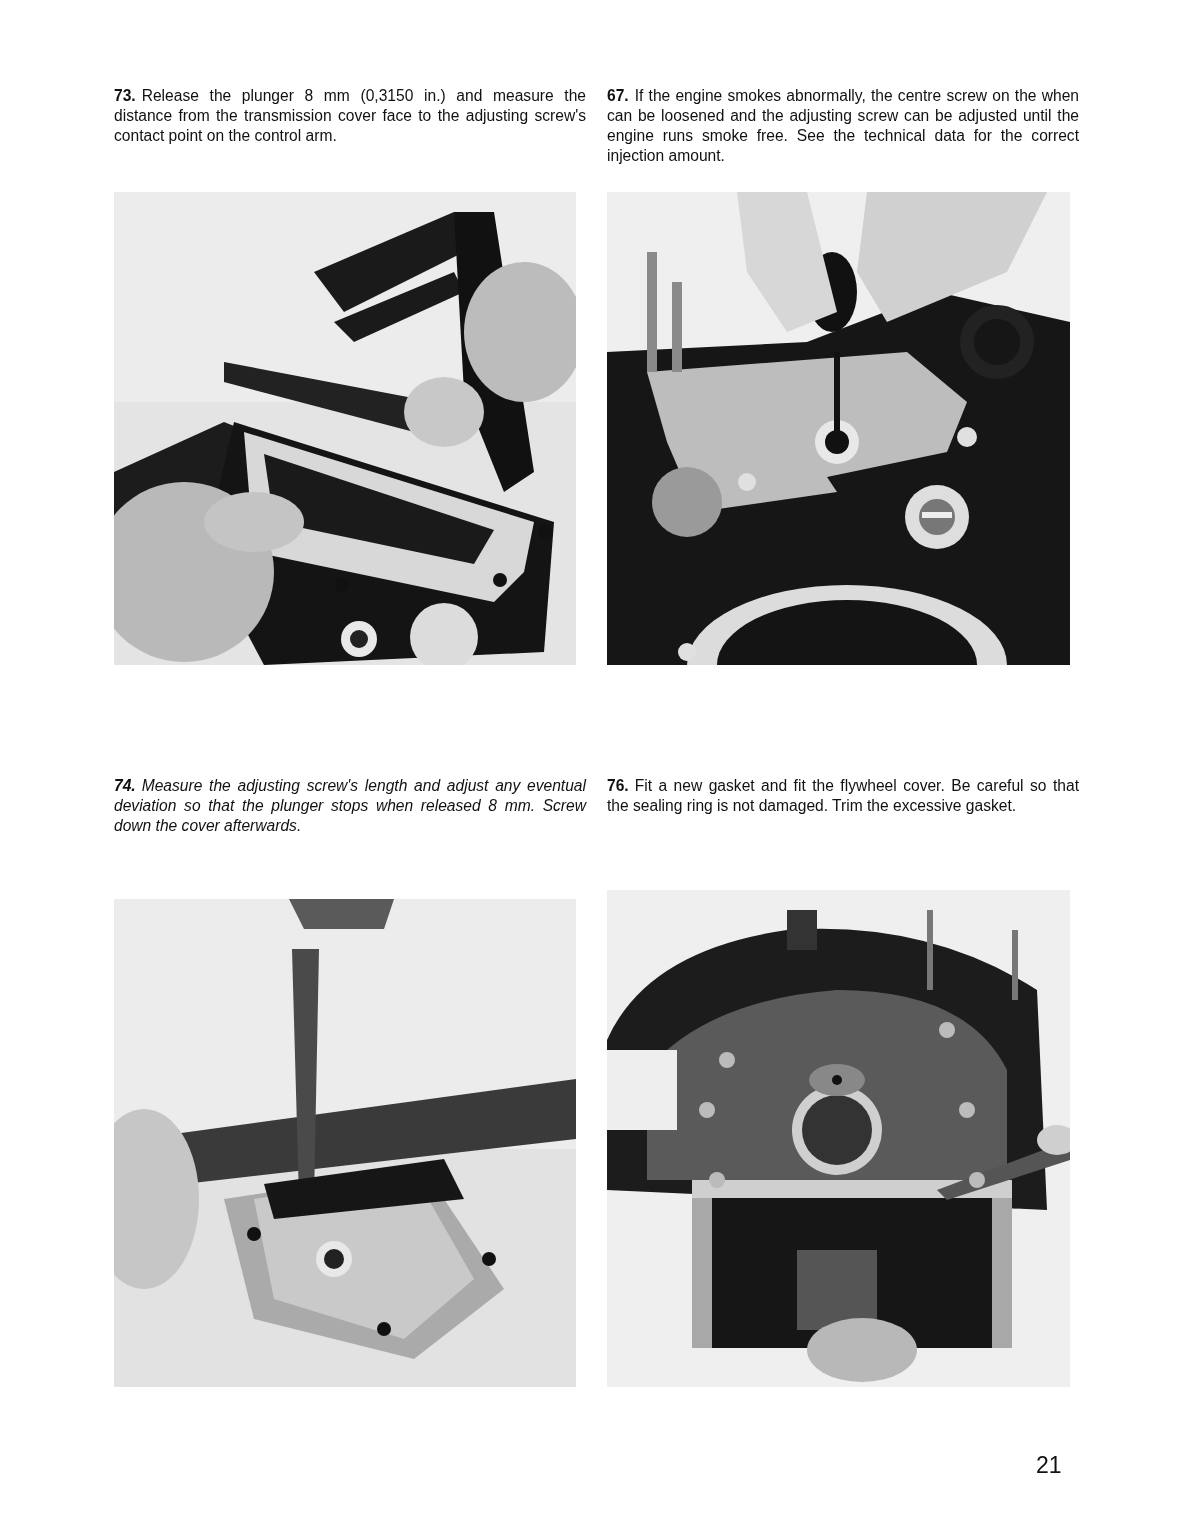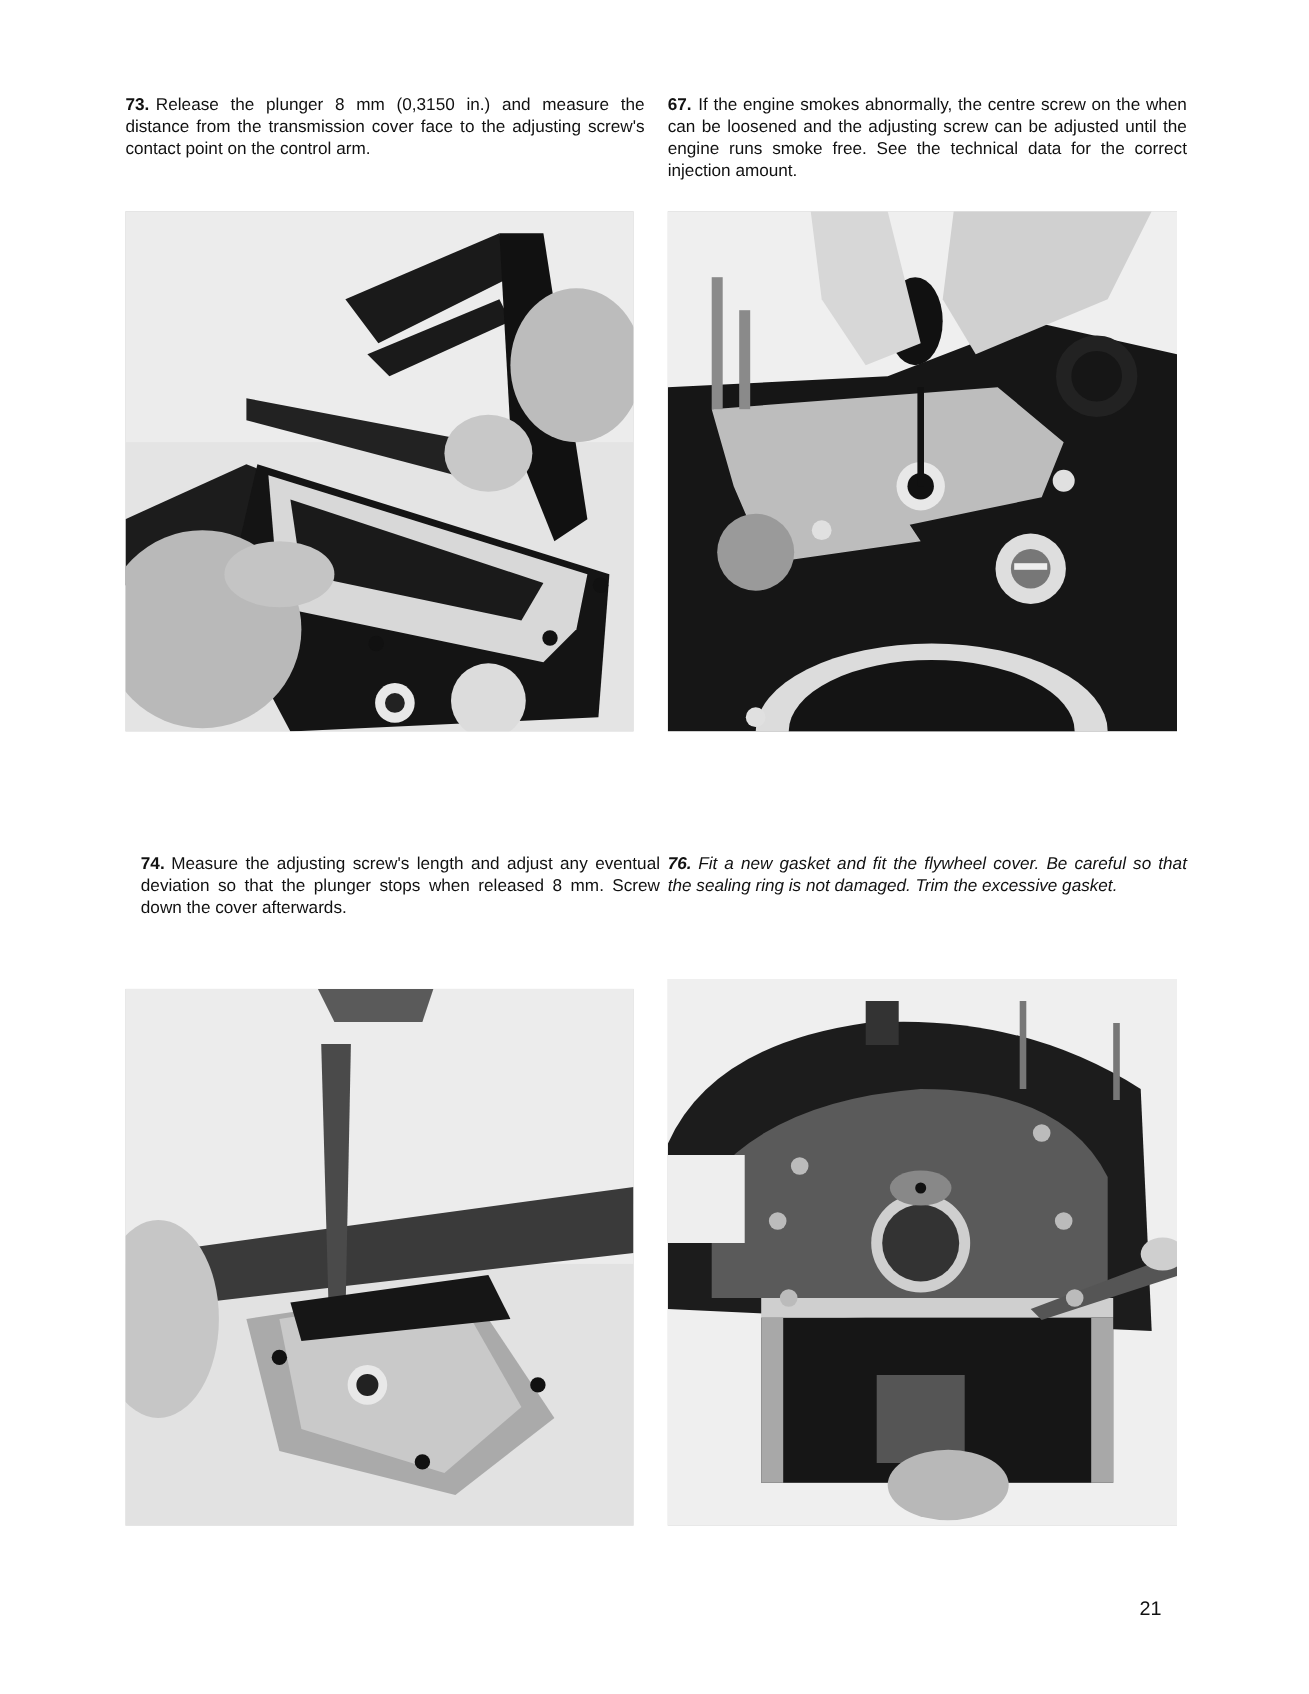--- a/index.html
+++ b/index.html
@@ -3,21 +3,21 @@
 <meta charset="utf-8">
 <style>
   html, body { margin:0; padding:0; background:#ffffff; }
   body { width:1190px; height:1540px; position:relative; overflow:hidden;
          font-family:"Liberation Sans", sans-serif; color:#111; }
   .step-text { position:absolute; width:472px; font-size:15.6px; line-height:20px;
                text-align:justify; margin:0; }
   .step-num { font-weight:bold; margin-right:6px;margin-top:33px; }
   .photo { position:absolute; overflow:hidden; background:#d8d8d8; }
   .photo svg { display:block; width:100%; height:100%; }
-  .page-number { position:absolute; left:1036px; top:1452px; font-size:18px; }
+  .page-number { position:absolute; left:1036px; top:1452px; font-size:23px; }
 </style>
 </head>
 <body>
 
 <p class="step-text" style="left:114px; top:86px;">
   <span class="step-num">73.</span><span>Release the plunger 8 mm (0,3150 in.) and measure the distance from the transmission cover face to  the adjusting screw's contact point on the control arm.</span>
 </p>
 <div class="photo" style="left:114px; top:192px; width:462px; height:473px;" title="Hand measuring with caliper the distance from transmission cover face to adjusting screw contact point on control arm">
   <svg viewBox="0 0 462 473" preserveAspectRatio="none">
     <rect width="462" height="473" fill="#e4e4e4"></rect>
@@ -65,21 +65,21 @@
     <circle cx="330" cy="325" r="18" fill="#777"></circle>
     <rect x="315" y="320" width="30" height="6" fill="#eee"></rect>
     <ellipse cx="240" cy="473" rx="160" ry="80" fill="#dcdcdc"></ellipse>
     <ellipse cx="240" cy="473" rx="130" ry="65" fill="#141414"></ellipse>
     <circle cx="140" cy="290" r="9" fill="#e0e0e0"></circle>
     <circle cx="360" cy="245" r="10" fill="#e0e0e0"></circle>
     <circle cx="80" cy="460" r="9" fill="#e0e0e0"></circle>
   </svg>
 </div>
 
-<p class="step-text" style="left:128px; top:776px;">
+<p class="step-text" style="left:114px; top:776px;font-style:italic;">
   <span class="step-num">74.</span><span>Measure the adjusting screw's length and adjust any eventual deviation so that the plunger stops when released 8 mm. Screw down the cover afterwards.</span>
 </p>
 <div class="photo" style="left:114px; top:899px; width:462px; height:488px;" title="Measuring adjusting screw length with steel rule and straight edge across cover">
   <svg viewBox="0 0 462 488" preserveAspectRatio="none">
     <rect width="462" height="488" fill="#ececec"></rect>
     <rect x="0" y="250" width="462" height="238" fill="#e2e2e2"></rect>
     <polygon points="60,235 462,180 462,240 70,285" fill="#3a3a3a"></polygon>
     <polygon points="178,50 205,50 200,300 185,300" fill="#4a4a4a"></polygon>
     <polygon points="175,0 280,0 270,30 190,30" fill="#5a5a5a"></polygon>
     <ellipse cx="30" cy="300" rx="55" ry="90" fill="#c6c6c6"></ellipse>
@@ -87,21 +87,21 @@
     <polygon points="140,300 300,275 360,380 290,440 160,400" fill="#c9c9c9"></polygon>
     <polygon points="150,285 330,260 350,300 160,320" fill="#161616"></polygon>
     <circle cx="220" cy="360" r="18" fill="#e8e8e8"></circle>
     <circle cx="220" cy="360" r="10" fill="#222"></circle>
     <circle cx="140" cy="335" r="7" fill="#111"></circle>
     <circle cx="375" cy="360" r="7" fill="#111"></circle>
     <circle cx="270" cy="430" r="7" fill="#111"></circle>
   </svg>
 </div>
 
-<p class="step-text" style="left:607px; top:776px;font-style:italic;">
+<p class="step-text" style="left:607px; top:776px;">
   <span class="step-num">76.</span><span>Fit a new gasket and fit the flywheel cover. Be careful so that the sealing ring is not damaged. Trim the excessive gasket.</span>
 </p>
 <div class="photo" style="left:607px; top:890px; width:463px; height:497px;" title="Flywheel cover fitted with new gasket being trimmed with a knife">
   <svg viewBox="0 0 463 497" preserveAspectRatio="none">
     <rect width="463" height="497" fill="#efefef"></rect>
     <path d="M0,150 Q40,60 180,40 Q320,30 430,100 L440,320 L0,300 Z" fill="#1c1c1c"></path>
     <path d="M40,180 Q100,110 230,100 Q360,100 400,180 L400,290 L40,290 Z" fill="#5a5a5a"></path>
     <rect x="0" y="160" width="70" height="80" fill="#eeeeee"></rect>
     <ellipse cx="230" cy="240" rx="45" ry="45" fill="#cfcfcf"></ellipse>
     <ellipse cx="230" cy="240" rx="35" ry="35" fill="#333"></ellipse>

